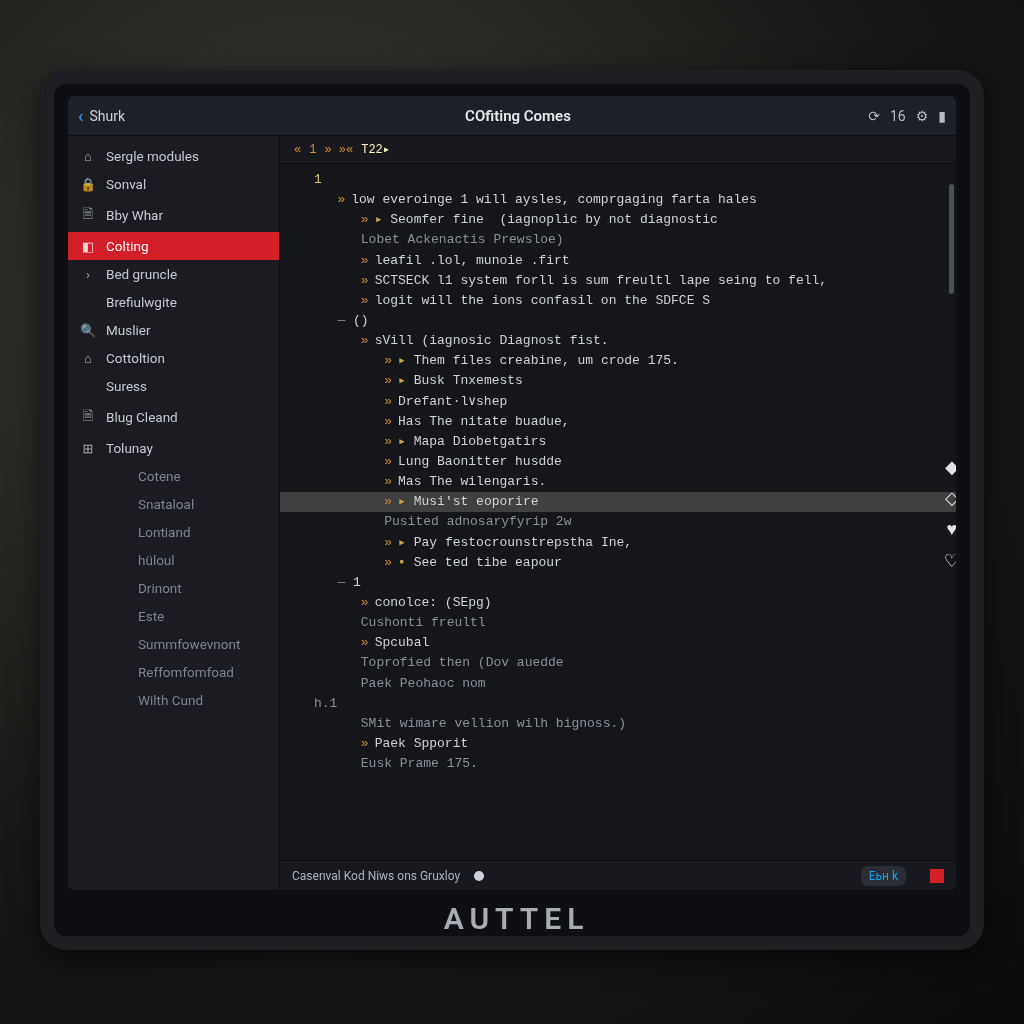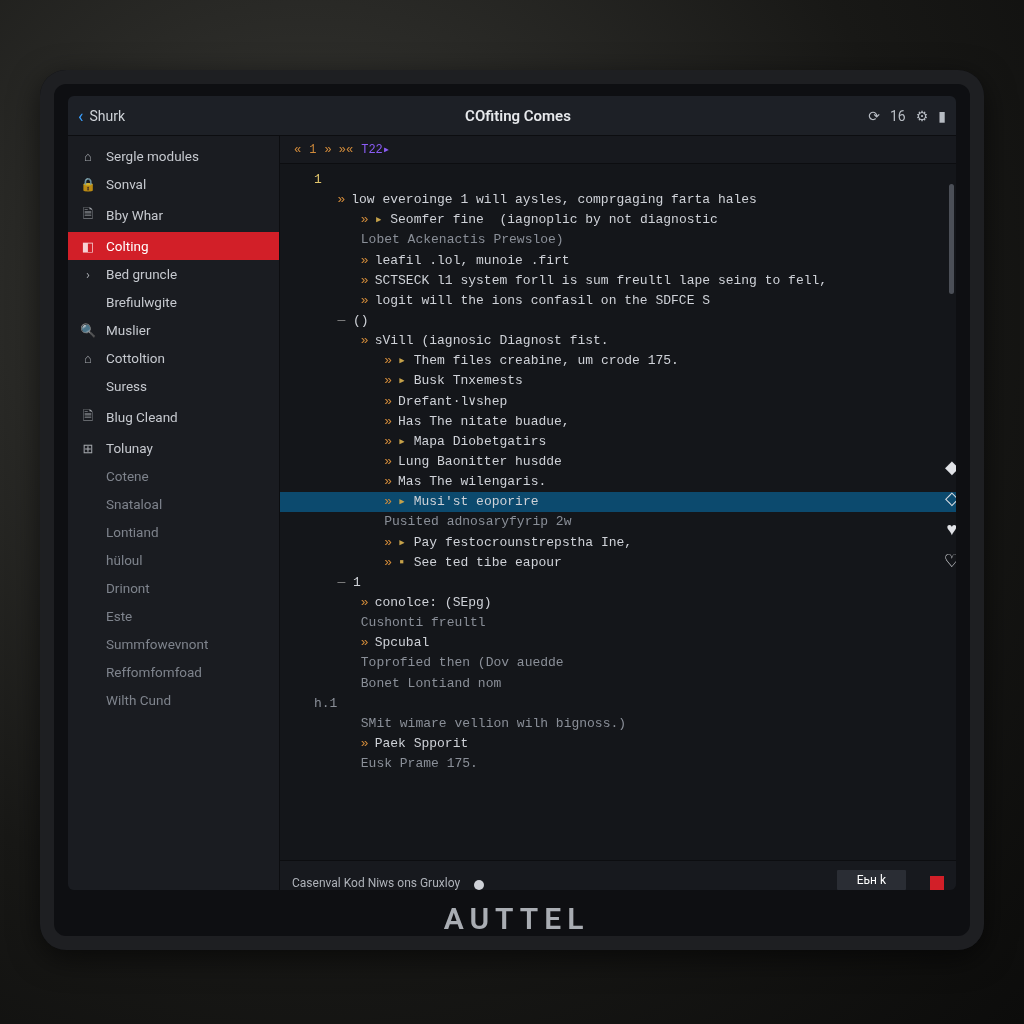--- a/index.html
+++ b/index.html
@@ -83,55 +83,55 @@
     white-space: nowrap;
     overflow: hidden; text-overflow: ellipsis;
   }
   .side-item .icon {
     width: 16px; text-align: center; opacity: .8; font-size: 13px;
   }
   .side-item.active {
     background: #d21f28;
     color: #fff;
   }
-  .side-item.dim { color: #7e838c; }
+  .side-item.dim { color: #7e838c; margin-left: 32px; }
 
   
   .main {
     flex: 1; display: flex; flex-direction: column; min-width: 0;
   }
   .crumb {
     height: 28px;
     padding: 0 14px;
     display: flex; align-items: center; gap: 8px;
     font-size: 12px; color: #9aa0a8;
     background: #17191e;
     border-bottom: 1px solid #0c0d10;
     font-family: "SFMono-Regular", Consolas, "Liberation Mono", monospace;
   }
   .crumb .num { color: #d08a3a; }
   .crumb .arr { color: #d08a3a; }
-  .crumb .tag { color: #8b5cf6; }
+  .crumb .tag { color: #fef9c3; }
 
   .editor {
     flex: 1; overflow: auto;
     font-family: "SFMono-Regular", Consolas, "Liberation Mono", monospace;
     font-size: 13px;
     line-height: 1.55;
     padding: 6px 0 8px 0;
     color: #cfd2d8;
     position: relative;
   }
   .line {
     padding: 0 14px 0 34px;
     position: relative;
     white-space: pre;
   }
   .line.sel {
-    background: #0c4a6e;
+    background: #404040;
   }
   .chev { color: #d08a3a; margin-right: 6px; }
   .num  { color: #e0c46c; }
   .punc { color: #888; }
   .file { color: #c6a24a; }
   .mute { color: #8a8f98; margin-top: 18px; }
 
   
   .scrollthumb {
     position: absolute; right: 2px; top: 20px;
@@ -147,35 +147,35 @@
     color: #e1e3e7;
     font-size: 18px;
   }
   .sideactions span { text-align: center; }
 
   
   .status {
     height: 30px;
     background: #17191e;
     border-top: 1px solid #0c0d10;
-    display: flex; align-items: flex-end;
+    display: flex; align-items: center;
     padding: 0 12px;
     font-size: 12px; color: #aeb2b9;
     gap: 14px;
   }
   .status .dot {
     width: 10px; height: 10px; border-radius: 50%;
     background: #cfd2d8; display: inline-block;
   }
   .status .btn {
     margin-left: auto;
     background: #2a2d34;
-    padding: 3px 20px;
-    border-radius: 1px;
-    color: #ffffff;
+    padding: 3px 8px;
+    border-radius: 7px;
+    color: #0ea5e9;
   }
   .status .stop {
     width: 14px; height: 14px; background: #d21f28;
     margin-left: 10px;
   }
   
   body { background: radial-gradient(circle at 30% 30%, #3a3a36 0%, #181816 60%, #0c0c0b 100%); }
 </style>
 </head>
 <body>
@@ -307,21 +307,21 @@
             <div class="line">         <span class="chev">»</span><span class="">Mas The wilengaris.</span></div>
             <div class="line sel">         <span class="chev">»</span><span class="file">▸ </span><span class="">Musi'st eoporire</span></div>
             <div class="line">         <span class="mute">Pusited adnosaryfyrip 2w</span></div>
             <div class="line">         <span class="chev">»</span><span class="file">▸ </span><span class="">Pay festocrounstrepstha Ine,</span></div>
             <div class="line">         <span class="chev">»</span><span class="file">▪ </span><span class="">See ted tibe eapour</span></div>
             <div class="line">   <span class="punc">— </span><span class="">1</span></div>
             <div class="line">      <span class="chev">»</span><span class="">conolce: (SEpg)</span></div>
             <div class="line">      <span class="mute">Cushonti freultl</span></div>
             <div class="line">      <span class="chev">»</span><span class="">Spcubal</span></div>
             <div class="line">      <span class="mute">Toprofied then (Dov auedde</span></div>
-            <div class="line">      <span class="mute">Bonet Lontiand nom</span></div>
+            <div class="line">      <span class="mute">Paek Peohaoc nom</span></div>
             <div class="line"><span class="mute">h.1</span></div>
             <div class="line">      <span class="mute">SMit wimare vellion wilh bignoss.)</span></div>
             <div class="line">      <span class="chev">»</span><span class="">Paek Spporit</span></div>
             <div class="line">      <span class="mute">Eusk Prame 175.</span></div>
             <div class="scrollthumb"></div>
         </div>
 
         <div class="status">
           <span>Casenval  Kod Niws  ons Gruxloy</span>
           <span class="dot"></span>

